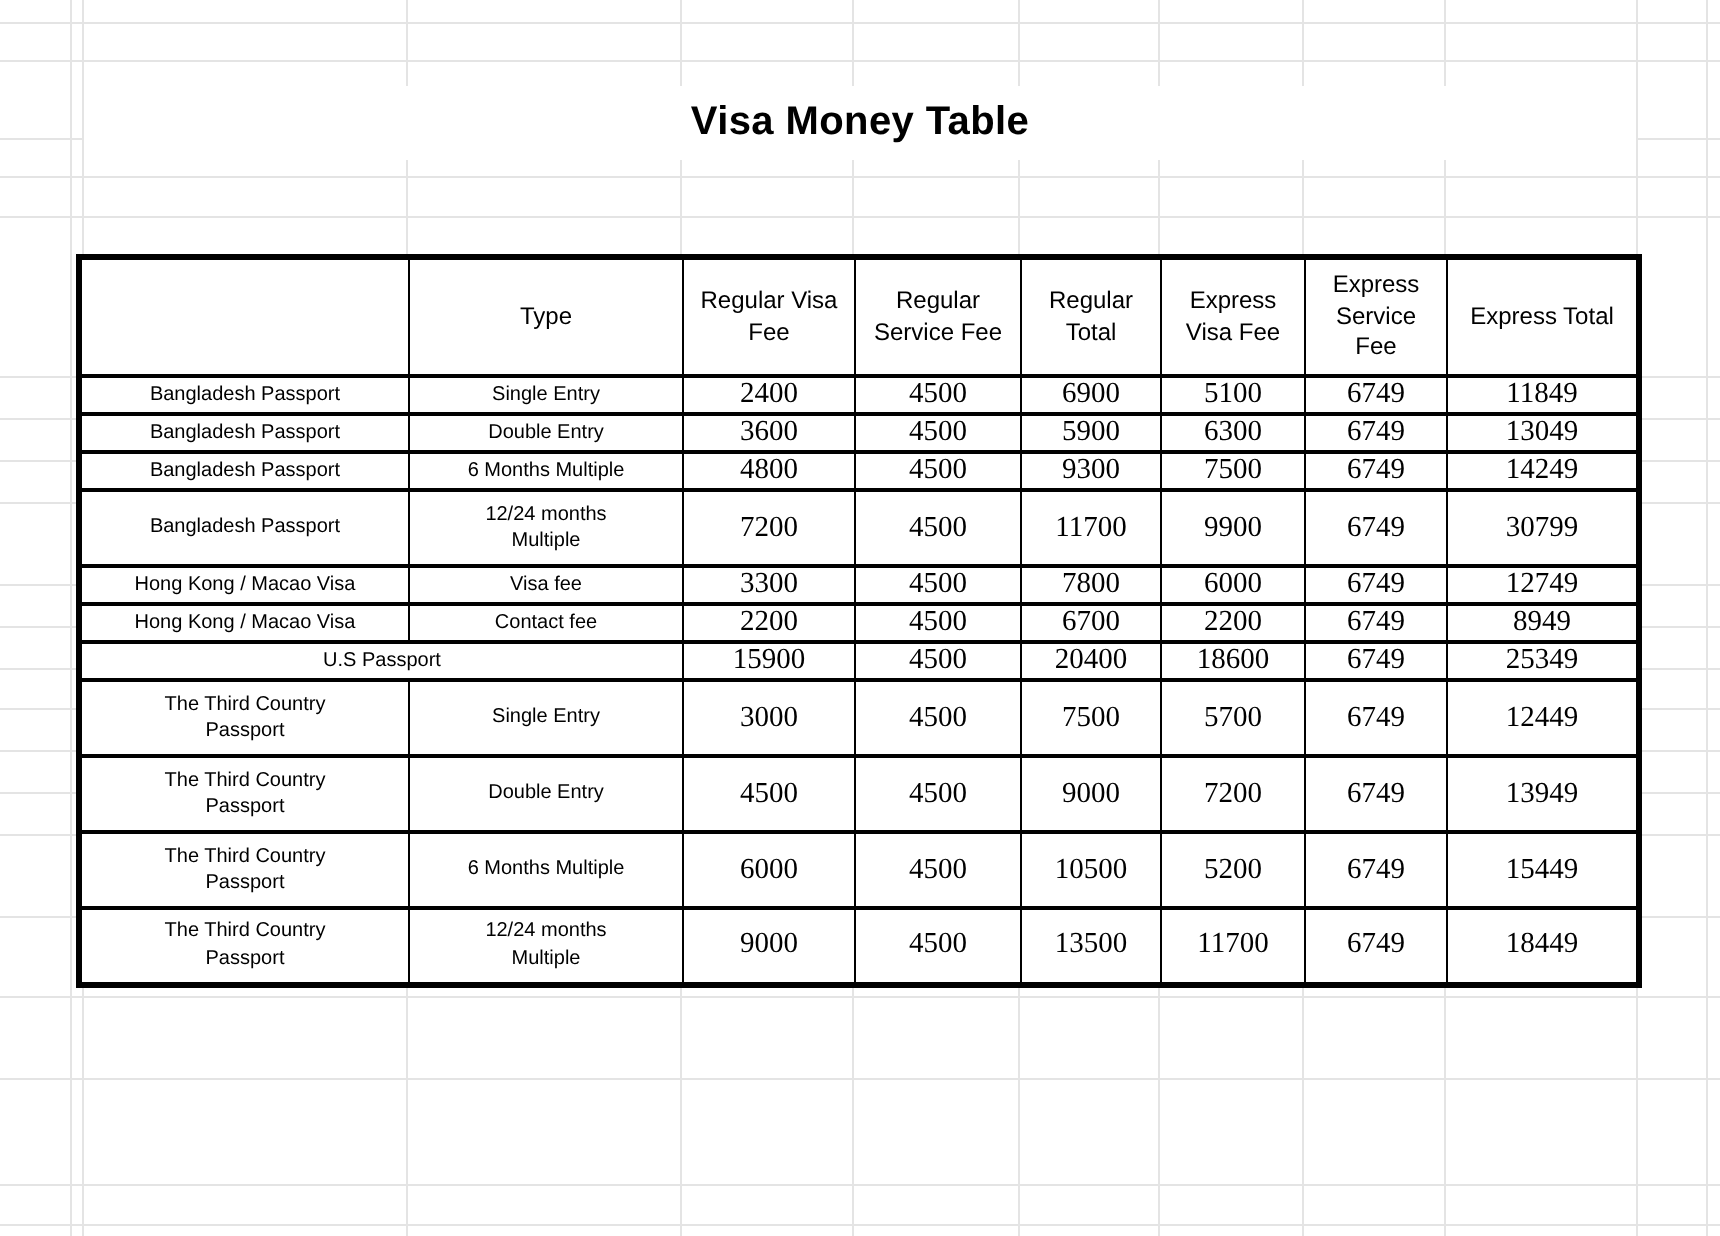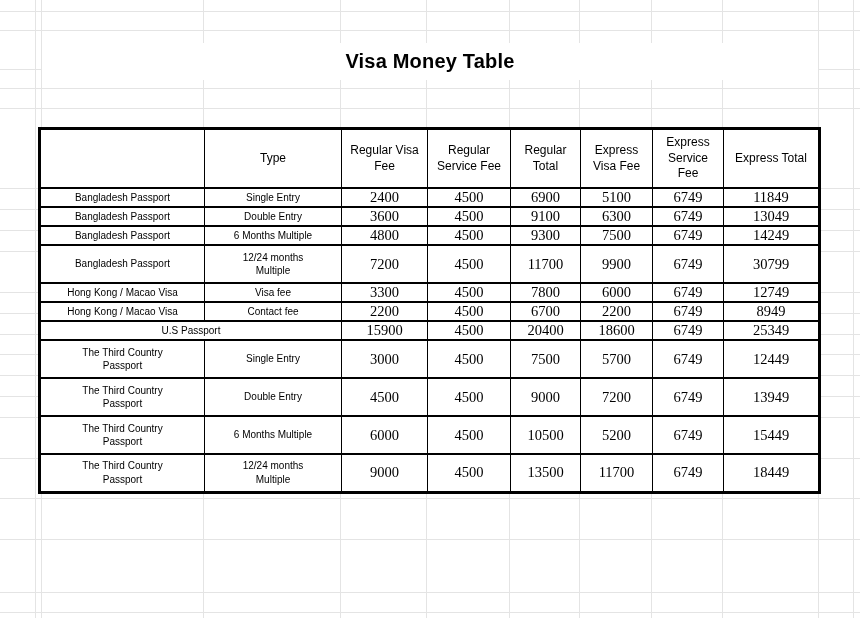--- a/index.html
+++ b/index.html
@@ -115,21 +115,21 @@
           <td class="num">6900</td>
           <td class="num">5100</td>
           <td class="num">6749</td>
           <td class="num">11849</td>
         </tr>
         <tr class="r-normal">
           <td class="txt">Bangladesh Passport</td>
           <td class="txt">Double Entry</td>
           <td class="num">3600</td>
           <td class="num">4500</td>
-          <td class="num">9100</td>
+          <td class="num">5900</td>
           <td class="num">6300</td>
           <td class="num">6749</td>
           <td class="num">13049</td>
         </tr>
         <tr class="r-normal">
           <td class="txt">Bangladesh Passport</td>
           <td class="txt">6 Months Multiple</td>
           <td class="num">4800</td>
           <td class="num">4500</td>
           <td class="num">9300</td>

